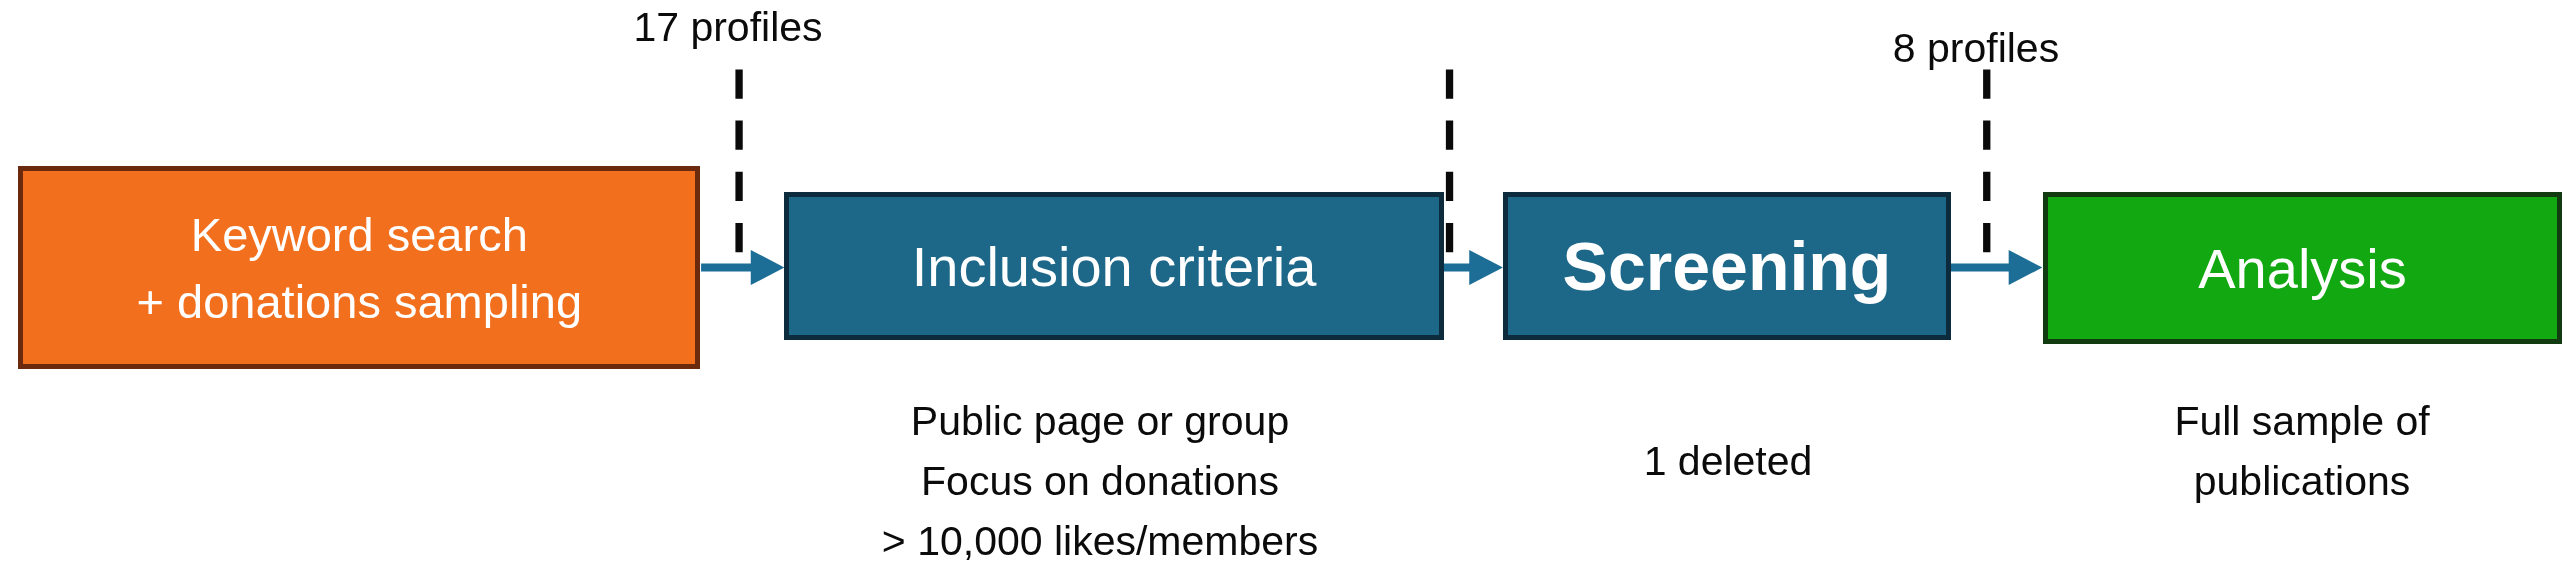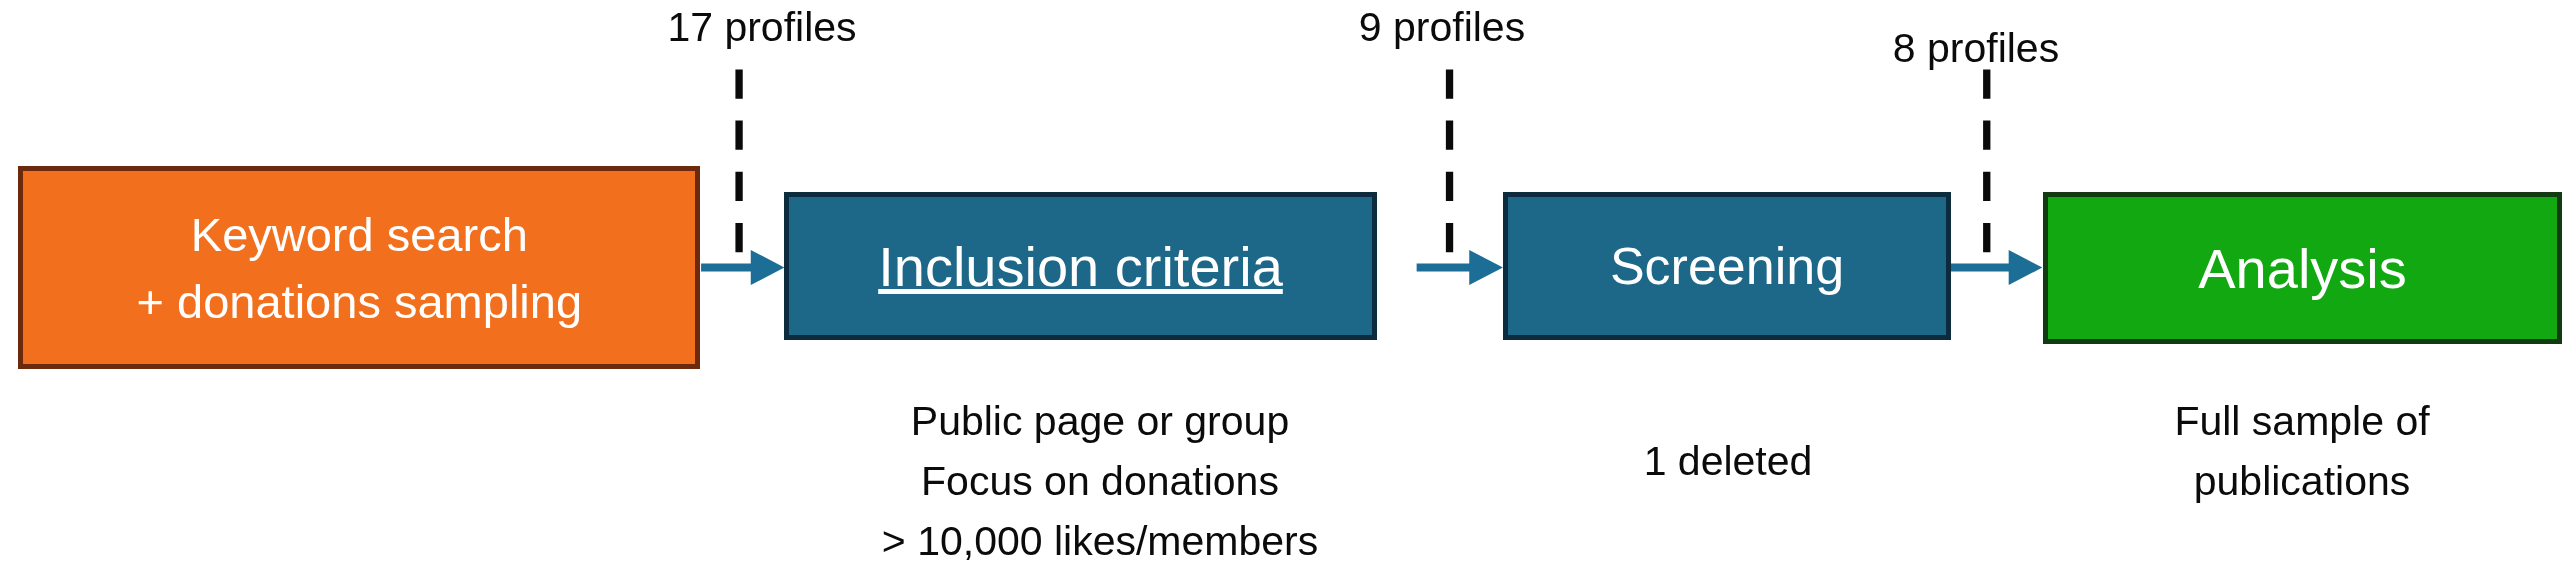--- a/index.html
+++ b/index.html
@@ -22,32 +22,32 @@
     border: 5.9px solid #000;
     display: flex;
     flex-direction: column;
     align-items: center;
     justify-content: center;
     text-align: center;
     color: #ffffff;
   }
   .stage .line { display: block; white-space: nowrap; }
   .stage-0 { left: 18.3px;   top: 166px; width: 682px; height: 203px; font-size: 47px; line-height: 67px; text-align: right; }
-  .stage-1 { left: 784px; top: 192px; width: 593px; height: 148px; font-size: 56px; line-height: 61px; text-decoration: underline; }
-  .stage-2 { left: 1503px; top: 192px; width: 448px; height: 148px; font-size: 52px; line-height: 61px; }
+  .stage-1 { left: 784px; top: 192px; width: 660px; height: 148px; font-size: 56px; line-height: 61px; }
+  .stage-2 { left: 1503px; top: 192px; width: 448px; height: 148px; font-size: 68px; line-height: 61px; font-weight: bold; }
   .stage-3 { left: 2043px; top: 192px; width: 519px; height: 152px; font-size: 56px; line-height: 61px; align-items: center; }
   .flow-label {
     position: absolute;
     top: 3.7px;
     transform: translateX(-50%);
     white-space: nowrap;
     font-size: 41px;
     color: #0b0b0b;
   }
-  .flow-label-0 { left: 762px; }
+  .flow-label-0 { left: 728px; }
   .flow-label-1 { left: 1442px; }
   .flow-label-2 { left: 1976px; margin-top: 21px; }
   .caption {
     position: absolute;
     top: 391px;
     transform: translateX(-50%);
     width: 731px;
     text-align: center;
     font-size: 41px;
     line-height: 60px;
@@ -73,21 +73,20 @@
     <polygon points="1026,342 1026,390 1072,366" fill="#1C6E96"></polygon>
 
     <line x1="1937" y1="366" x2="2013" y2="366" stroke-width="11" stroke="#1C6E96"></line>
     <polygon points="2009,342 2009,390 2055,366" fill="#1C6E96"></polygon>
 
     <line x1="2668" y1="366" x2="2751" y2="366" stroke-width="11" stroke="#1C6E96"></line>
     <polygon points="2747,342 2747,390 2793,366" fill="#1C6E96"></polygon>
   </svg>
 
   <div class="flow-label flow-label-0">17 profiles</div>
-  <div class="flow-label flow-label-1">9 profiles</div>
   <div class="flow-label flow-label-2">8 profiles</div>
 
   <div class="stage stage-0" style="background: rgb(242, 112, 29); border-color: rgb(107, 42, 14);">
     <span class="line">Keyword search</span>
     <span class="line">+ donations sampling</span>
   </div>
 
   <div class="stage stage-1" style="background: rgb(29, 103, 136); border-color: rgb(12, 43, 60);">
     <span class="line">Inclusion criteria</span>
   </div>

